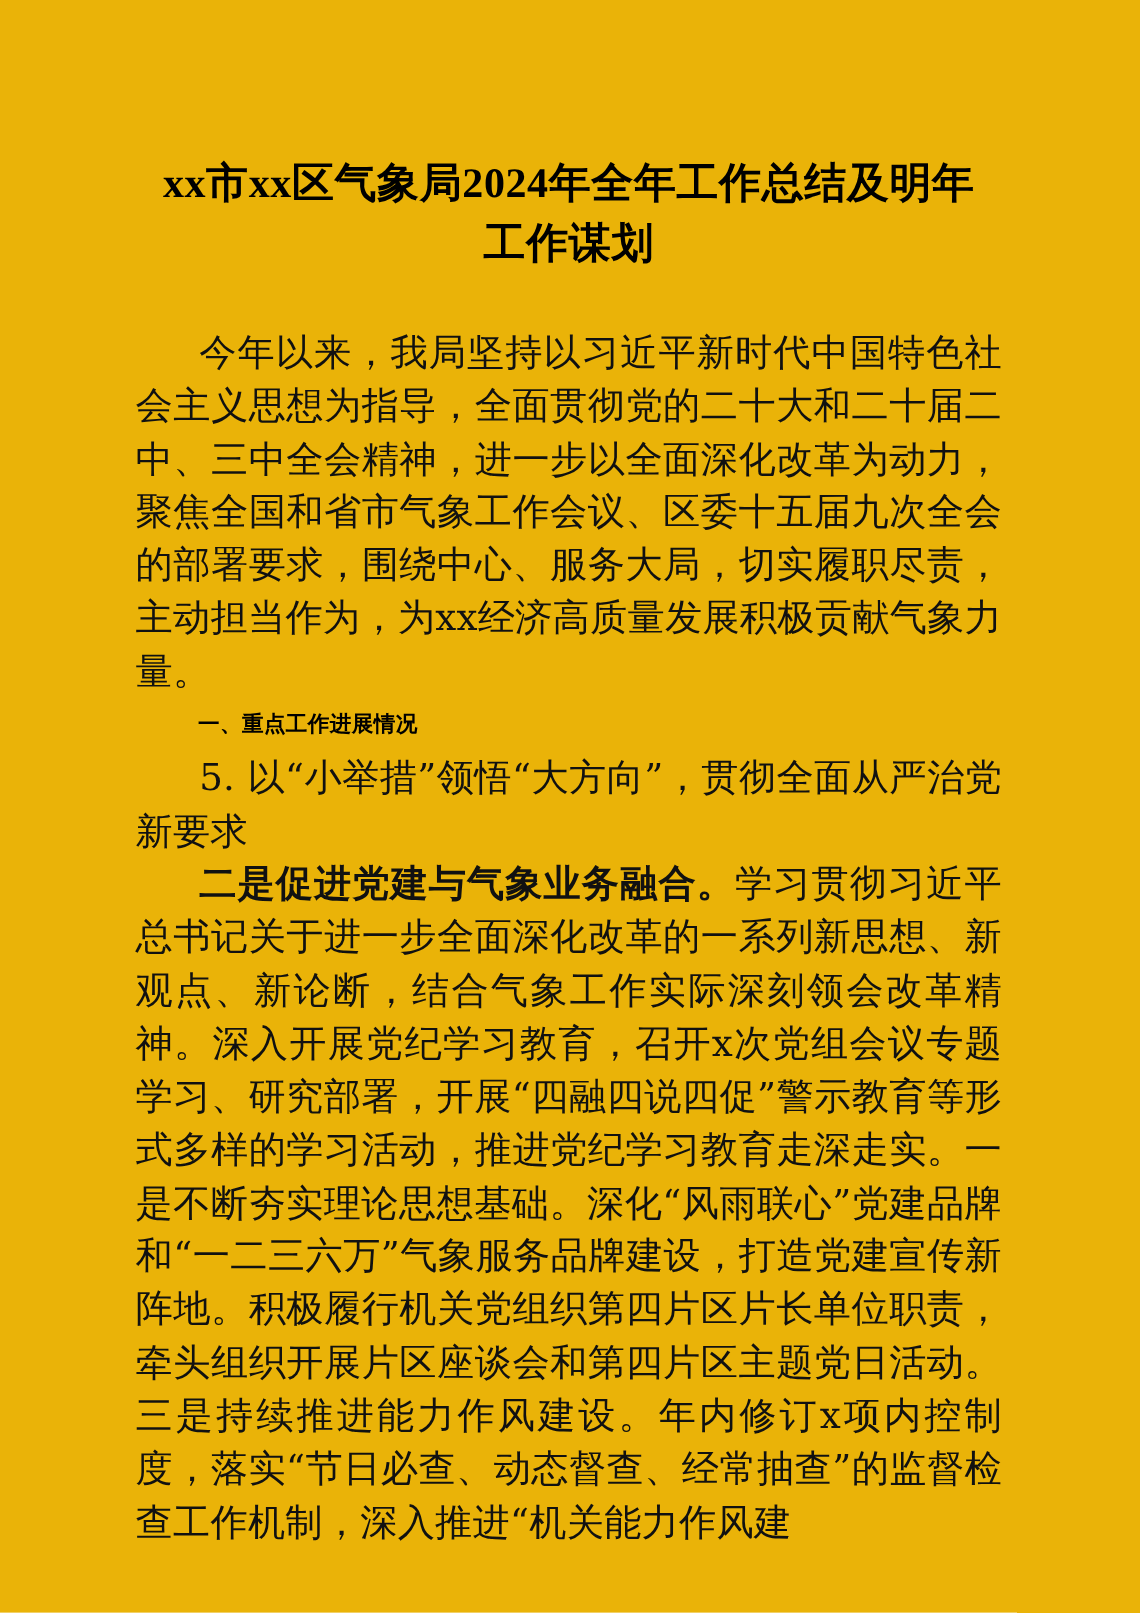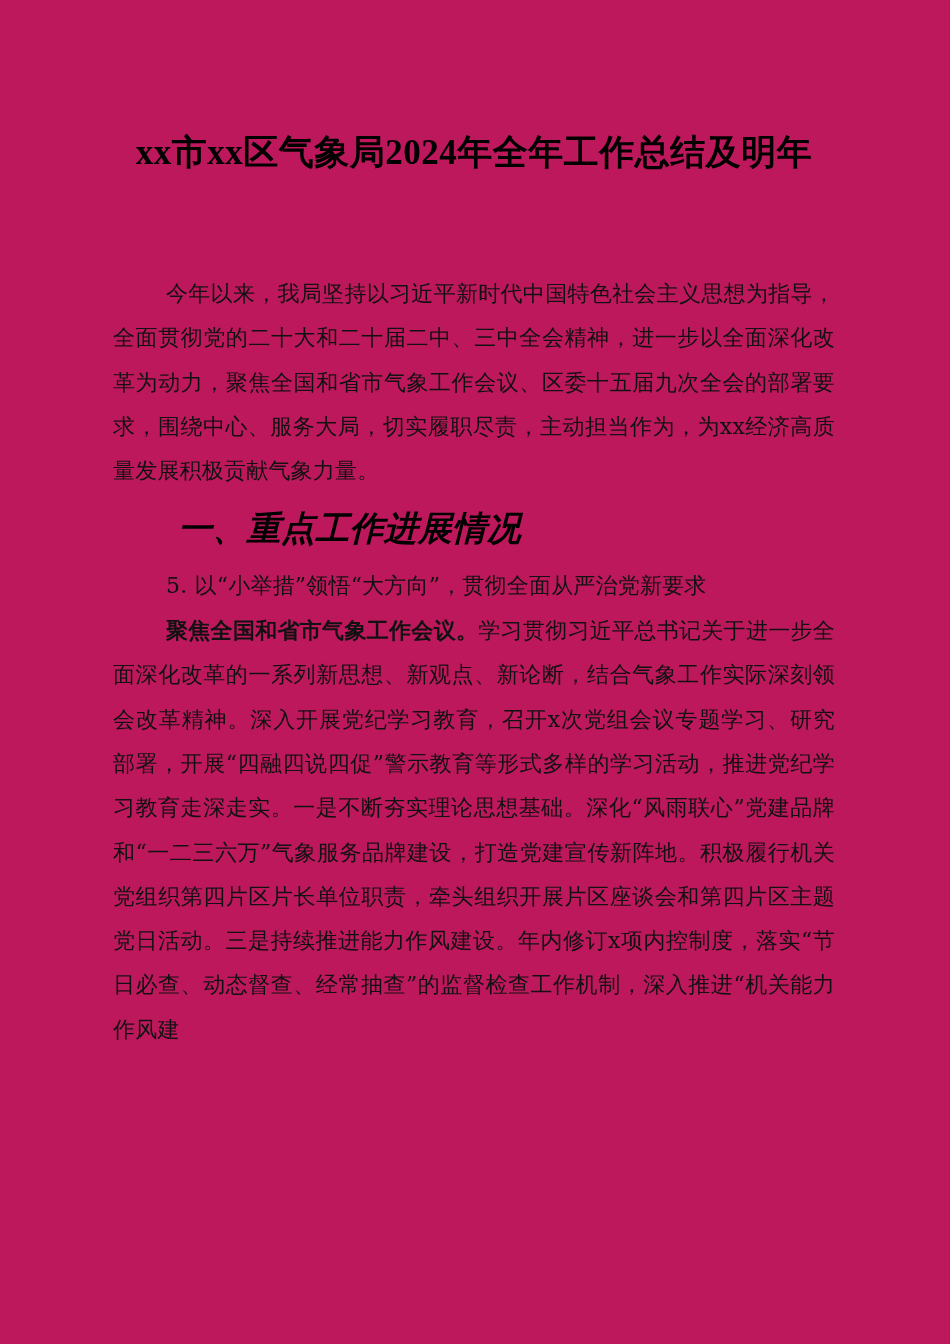--- a/index.html
+++ b/index.html
@@ -9,21 +9,21 @@
     background: #ffffff;
   }
   body {
     font-family: "Liberation Serif", "DejaVu Serif", serif;
     color: #000000;
   }
   .page {
     position: relative;
     width: 950px;
     height: 1344px;
-    background: #be185d;
+    background: #eab308;
     overflow: hidden;
     box-sizing: border-box;
   }
 
   
   .doc-title {
     position: absolute;
     left: 113px;
     top: 128px;
     width: 722px;
@@ -39,65 +39,65 @@
   
   .body-block {
     position: absolute;
     left: 113px;
     top: 272px;
     width: 722px;
   }
 
   .para {
     font-family: "DejaVu Serif", "Liberation Serif", serif;
-    font-size: 22px;
+    font-size: 31px;
     line-height: 44.3px;
     text-align: justify;
     text-align-last: left;
     text-justify: inter-character;
     margin: 0;
     color: #111111;
     letter-spacing: 0.2px;
     word-break: break-all;
   }
 
   .para.indent {
     text-indent: 53px;
   }
 
   .heading-2 {
     font-family: "DejaVu Sans", "Liberation Sans", sans-serif;
     font-weight: bold;
-    font-size: 34px;
+    font-size: 18px;
     line-height: 44.3px;
-    margin: 13px;
+    margin: 0;
     text-indent: 52px;
     letter-spacing: 0.3px;
     color: #000000;
-    font-style: italic;
   }
 
   .lead-bold {
     font-weight: bold;
   }
 </style>
 </head>
 <body>
 
 <div class="page">
 
   <div class="doc-title">
     <div>xx市xx区气象局2024年全年工作总结及明年</div>
+    <div>工作谋划</div>
   </div>
 
   <div class="body-block">
 
     <p class="para indent">今年以来，我局坚持以习近平新时代中国特色社会主义思想为指导，全面贯彻党的二十大和二十届二中、三中全会精神，进一步以全面深化改革为动力，聚焦全国和省市气象工作会议、区委十五届九次全会的部署要求，围绕中心、服务大局，切实履职尽责，主动担当作为，为xx经济高质量发展积极贡献气象力量。</p>
 
     <p class="heading-2">一、重点工作进展情况</p>
 
     <p class="para indent">5. 以“小举措”领悟“大方向”，贯彻全面从严治党新要求</p>
 
-    <p class="para indent"><span class="lead-bold">聚焦全国和省市气象工作会议。</span><span>学习贯彻习近平总书记关于进一步全面深化改革的一系列新思想、新观点、新论断，结合气象工作实际深刻领会改革精神。深入开展党纪学习教育，召开x次党组会议专题学习、研究部署，开展“四融四说四促”警示教育等形式多样的学习活动，推进党纪学习教育走深走实。一是不断夯实理论思想基础。深化“风雨联心”党建品牌和“一二三六万”气象服务品牌建设，打造党建宣传新阵地。积极履行机关党组织第四片区片长单位职责，牵头组织开展片区座谈会和第四片区主题党日活动。三是持续推进能力作风建设。年内修订x项内控制度，落实“节日必查、动态督查、经常抽查”的监督检查工作机制，深入推进“机关能力作风建</span></p>
+    <p class="para indent"><span class="lead-bold">二是促进党建与气象业务融合。</span><span>学习贯彻习近平总书记关于进一步全面深化改革的一系列新思想、新观点、新论断，结合气象工作实际深刻领会改革精神。深入开展党纪学习教育，召开x次党组会议专题学习、研究部署，开展“四融四说四促”警示教育等形式多样的学习活动，推进党纪学习教育走深走实。一是不断夯实理论思想基础。深化“风雨联心”党建品牌和“一二三六万”气象服务品牌建设，打造党建宣传新阵地。积极履行机关党组织第四片区片长单位职责，牵头组织开展片区座谈会和第四片区主题党日活动。三是持续推进能力作风建设。年内修订x项内控制度，落实“节日必查、动态督查、经常抽查”的监督检查工作机制，深入推进“机关能力作风建</span></p>
 
   </div>
 
 </div>
 
 </body></html>

